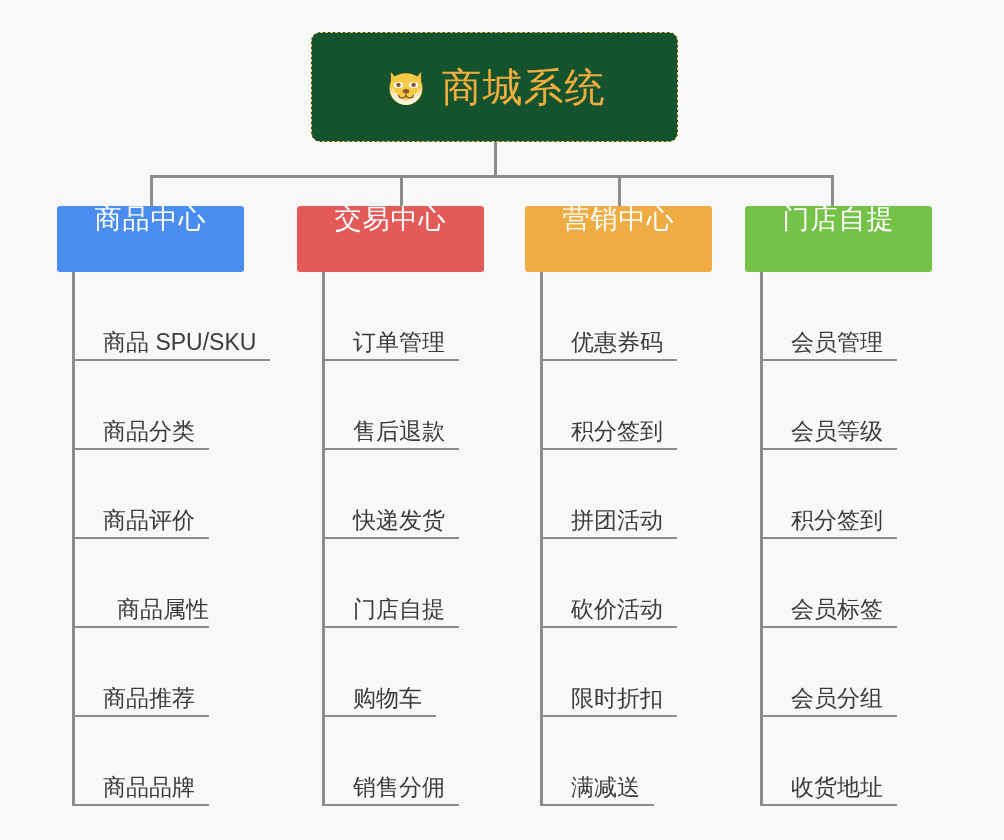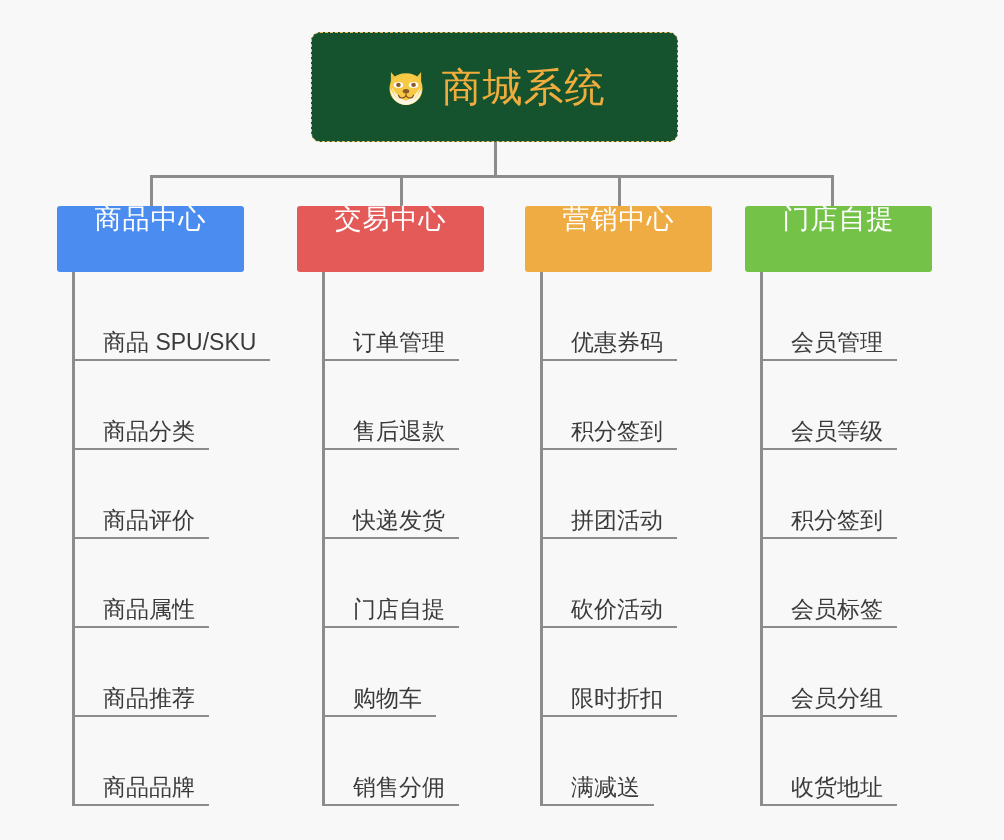--- a/index.html
+++ b/index.html
@@ -162,21 +162,21 @@
     <div class="leaf-spine" style="height:534px;"></div>
     <div class="leaf-item" style="width: 198px;">
         <span class="leaf-label">商品 SPU/SKU</span>
       </div>
     <div class="leaf-item" style="width: 137px;">
         <span class="leaf-label">商品分类</span>
       </div>
     <div class="leaf-item" style="width: 137px;">
         <span class="leaf-label">商品评价</span>
       </div>
-    <div class="leaf-item" style="width: 137px;">
+    <div class="leaf-item" style="width: 137px; justify-content: flex-end;">
         <span class="leaf-label">商品属性</span>
       </div>
     <div class="leaf-item" style="width: 137px;">
         <span class="leaf-label">商品推荐</span>
       </div>
     <div class="leaf-item" style="width: 137px;">
         <span class="leaf-label">商品品牌</span>
       </div>
   </div>
 

